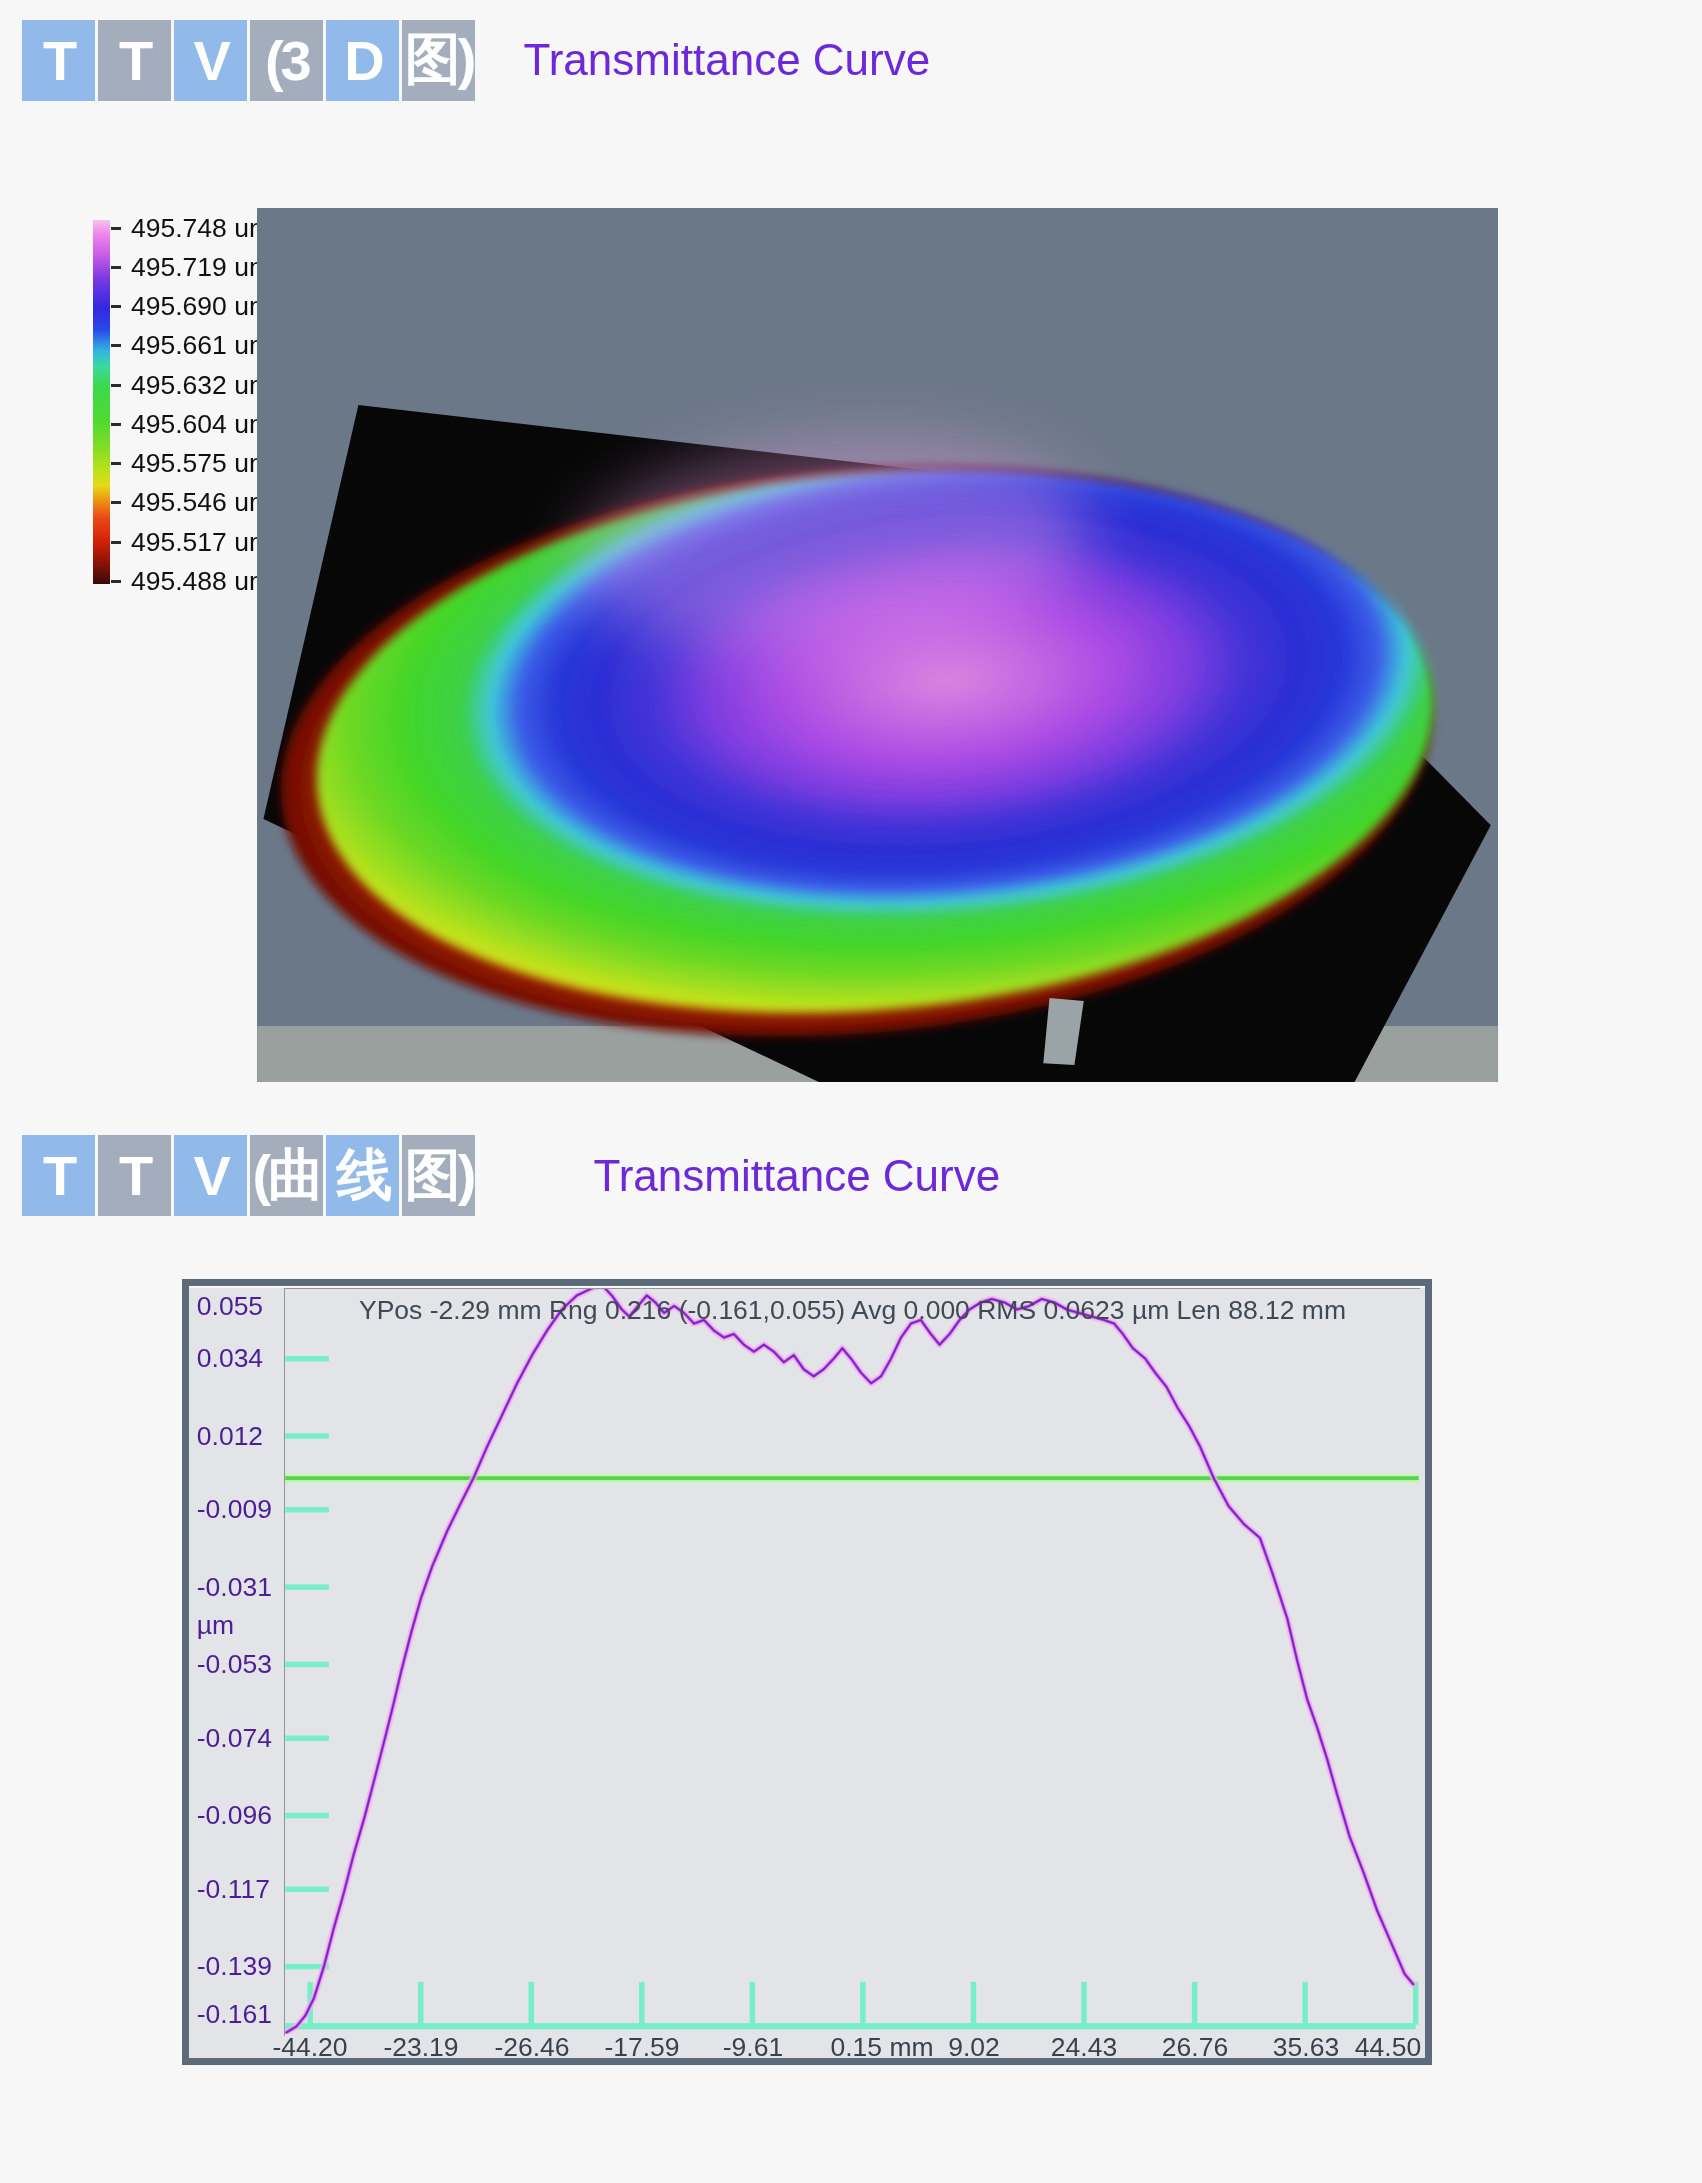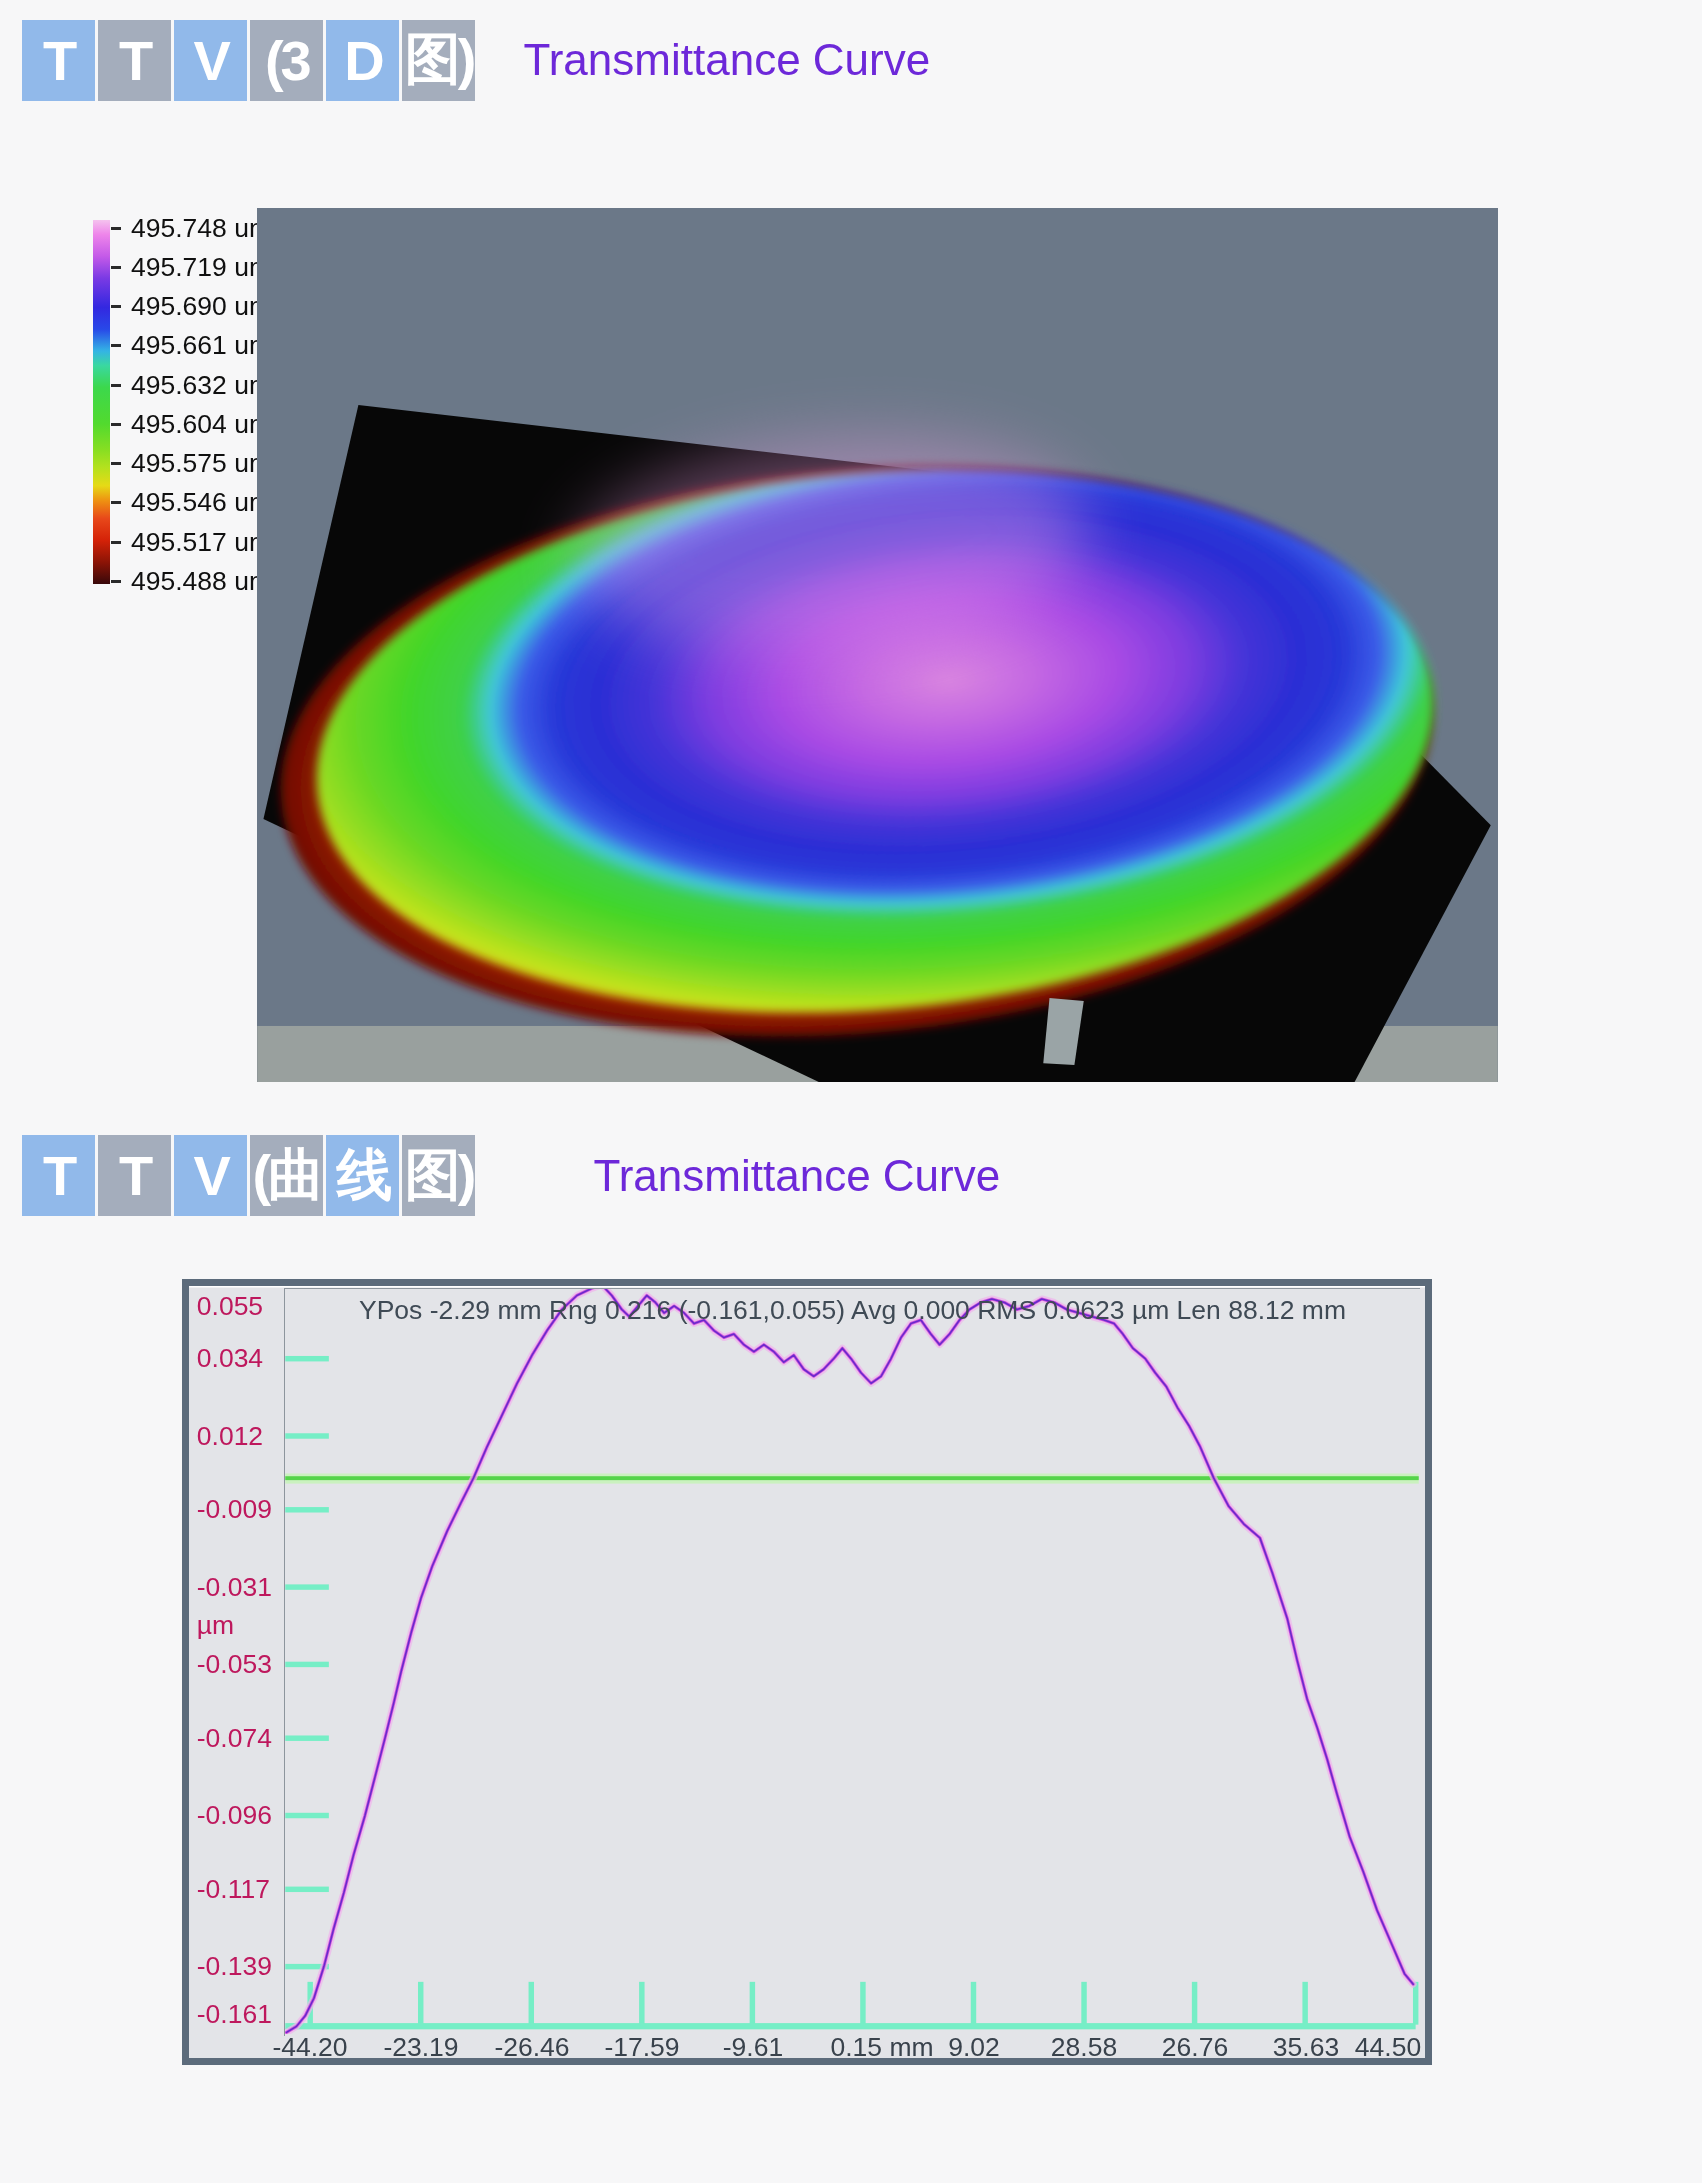--- a/index.html
+++ b/index.html
@@ -30,21 +30,21 @@
   #surface-plot{position:absolute;left:257px;top:208px;width:1241px;height:874px;
     background:#6b7888;z-index:2;overflow:hidden;}
 
   
   #profile-chart{position:absolute;left:182px;top:1279px;width:1236px;height:772px;
     border:7.8px solid #5c6b7b;background:#e3e4e8;box-shadow:inset 0 1.6px 0 #ffffff;}
   #plot-panel{position:absolute;left:95px;top:1.6px;width:1135px;height:747px;
     border-top:1.6px solid #8d959d;border-left:1.6px solid #8d959d;}
   #plot-header{position:absolute;left:50%;top:6.2px;transform:translateX(-50%);
     font-size:26.5px;color:#3f4a55;white-space:nowrap;z-index:3;}
-  .ylab{position:absolute;left:7.8px;height:31px;line-height:31px;font-size:26.5px;color:#be185d;white-space:nowrap;}
+  .ylab{position:absolute;left:7.8px;height:31px;line-height:31px;font-size:26.5px;color:#4c1d95;white-space:nowrap;}
   .xlab{position:absolute;top:747px;height:28px;line-height:28px;font-size:26.5px;color:#39424c;
         transform:translateX(-50%);white-space:nowrap;}
 </style>
 </head>
 <body>
 
 <div id="page">
 
   <div class="title-row" style="top:19.5px;">
     <div class="tblocks" id="blocks-3d">
@@ -174,21 +174,21 @@
         </svg>
     </div>
     <div id="xlabels">
         <div class="xlab" style="left: 121px;">-44.20</div>
         <div class="xlab" style="left: 232px;">-23.19</div>
         <div class="xlab" style="left: 343px;">-26.46</div>
         <div class="xlab" style="left: 453px; text-align: right;">-17.59</div>
         <div class="xlab" style="left: 564px;">-9.61</div>
         <div class="xlab" style="left: 693px;">0.15 mm</div>
         <div class="xlab" style="left: 785px;">9.02</div>
-        <div class="xlab" style="left: 895px;">28.58</div>
+        <div class="xlab" style="left: 895px;">24.43</div>
         <div class="xlab" style="left: 1006px;">26.76</div>
         <div class="xlab" style="left: 1117px;">35.63</div>
         <div class="xlab" style="left: 1199px;">44.50</div>
       </div>
   </div>
 
 <div class="legend-row" style="top: 213px;">
       <div class="legend-dash"></div>
       <div class="legend-label">495.748 um</div>
     </div>

